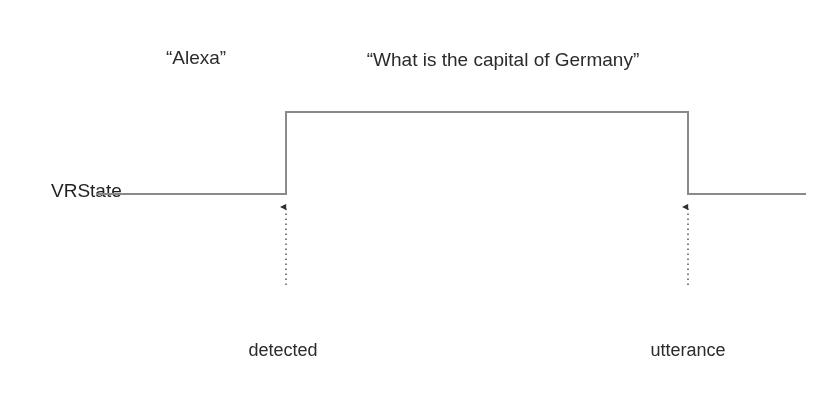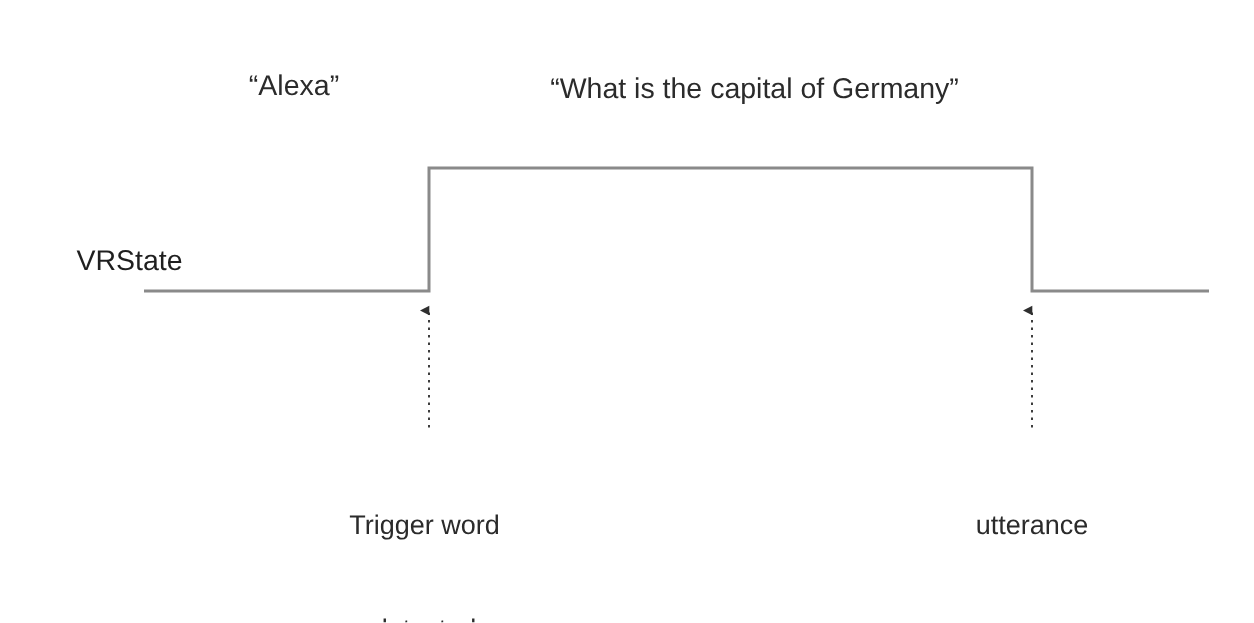--- a/index.html
+++ b/index.html
@@ -49,39 +49,38 @@
 </style>
 </head>
 <body>
 
 <div id="canvas">
 
   <div class="txt quote-label" style="left:196px; top:46px;">“Alexa”</div>
 
   <div class="txt quote-label" style="left:503px; top:48px;">“What is the capital of Germany”</div>
 
-  <div class="txt signal-label" style="left:51px; top:163px;text-align:center;">VRState</div>
+  <div class="txt signal-label" style="left:51px; top:179px;text-align:center;">VRState</div>
 
   <svg id="waveform-svg" viewBox="0 0 836 415">
 
     <defs>
       <marker id="up-arrowhead" markerWidth="7" markerHeight="7" refX="3.5" refY="6.4" orient="auto" markerUnits="userSpaceOnUse">
         <path d="M 3.5 0.4 L 6.6 6.6 L 0.4 6.6 Z" fill="#2f2f2f"></path>
       </marker>
     </defs>
 
     <polyline points="96,194 286,194 286,112 688,112 688,194 806,194" fill="none" stroke="#8a8a8a" stroke-width="2" stroke-linejoin="miter" stroke-linecap="butt"></polyline>
 
     <line x1="286" y1="285" x2="286" y2="207" stroke="#3a3a3a" stroke-width="1.3" stroke-dasharray="1.6 3.4" marker-end="url(#up-arrowhead)"></line>
 
     <line x1="688" y1="285" x2="688" y2="207" stroke="#3a3a3a" stroke-width="1.3" stroke-dasharray="1.6 3.4" marker-end="url(#up-arrowhead)"></line>
   </svg>
 
   <div class="txt annot-label" style="left:283px; top:293px;">
-    <div>Trigger word</div>
     <div>detected</div>
   </div>
 
   <div class="txt annot-label" style="left:688px; top:293px;">
     <div>utterance</div>
   </div>
 
 </div>
 
 </body></html>

